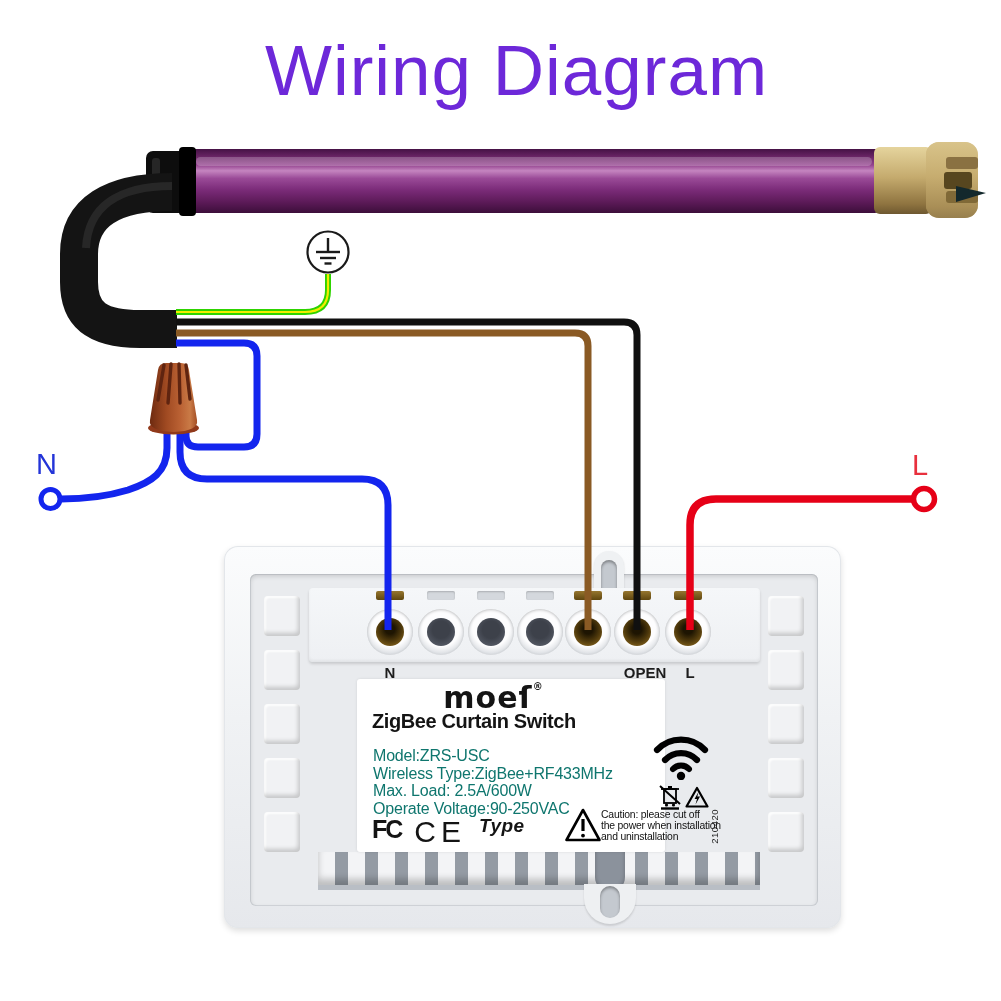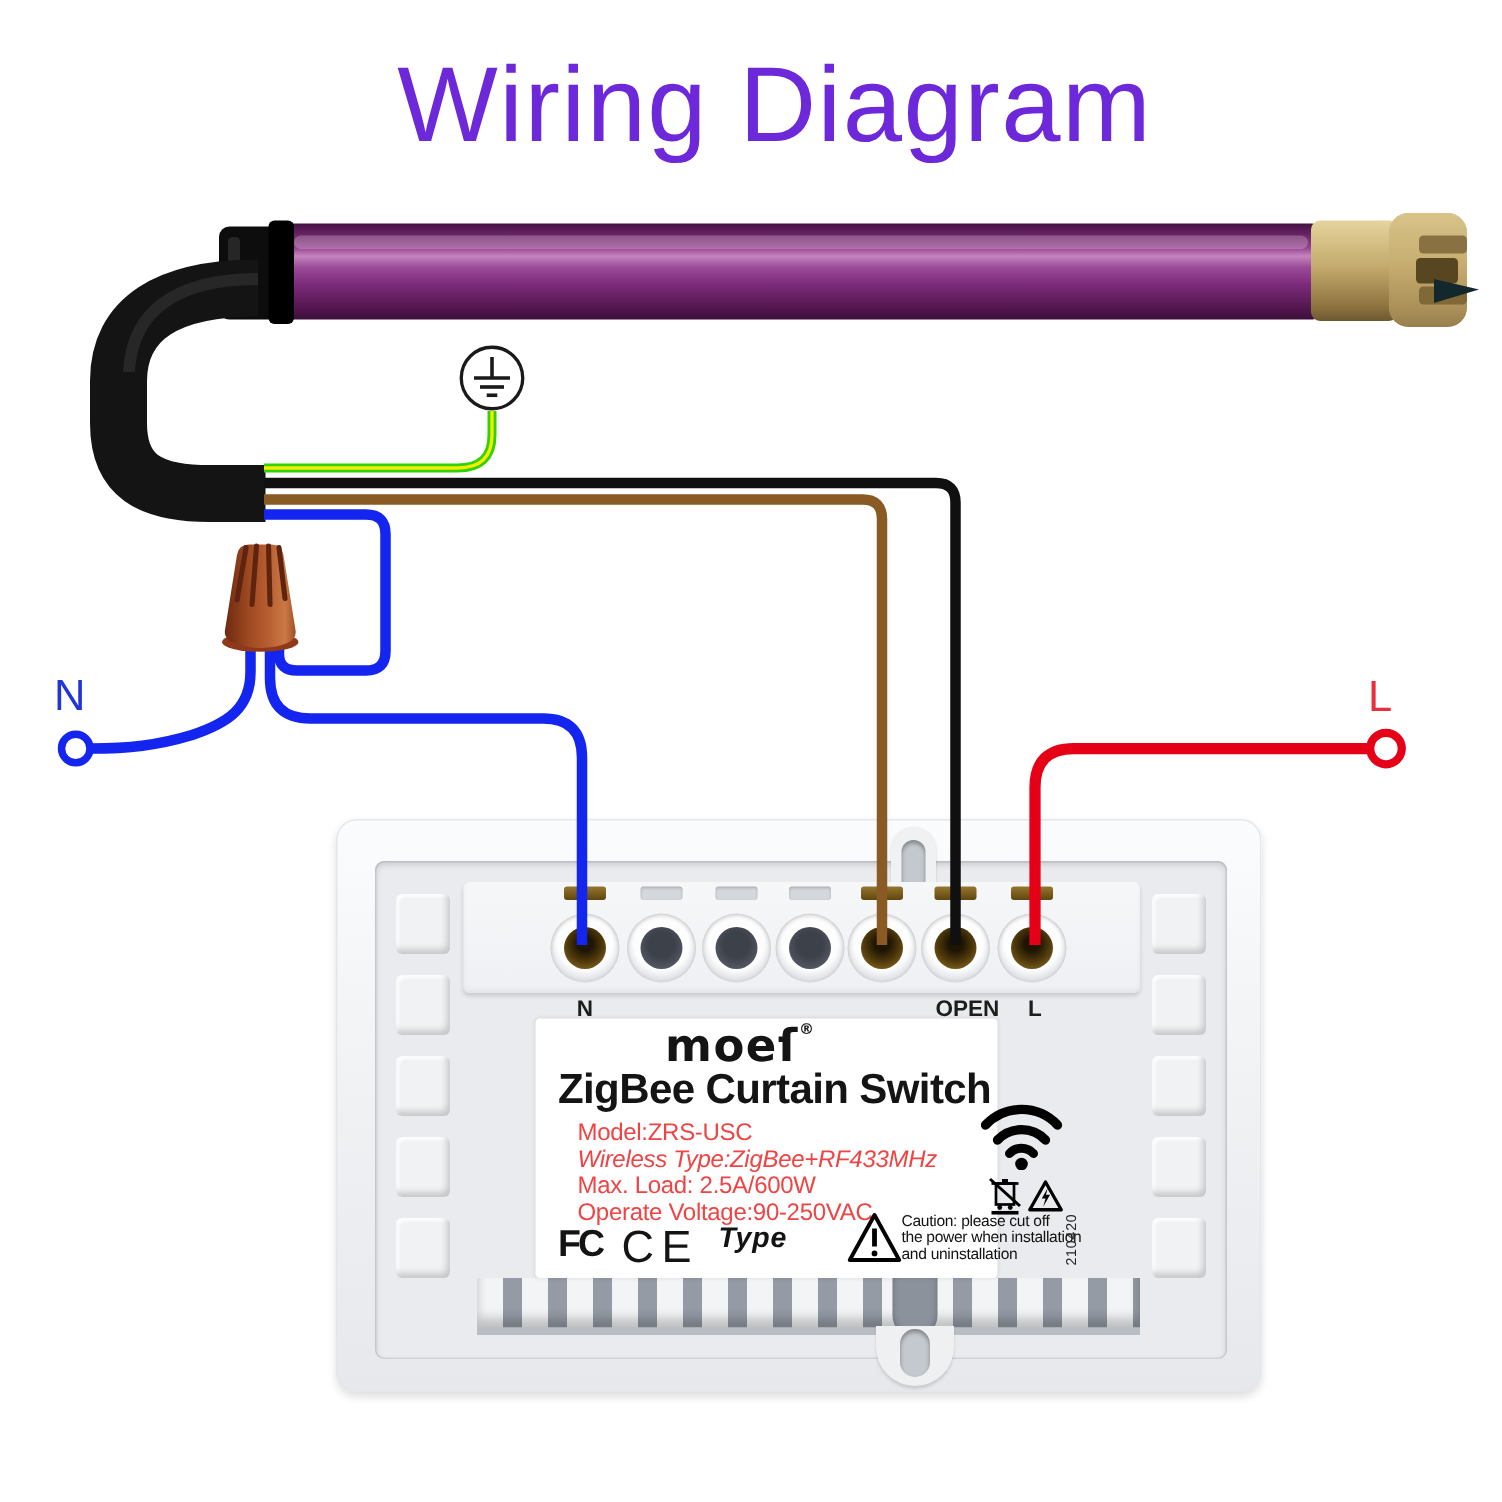--- a/index.html
+++ b/index.html
@@ -51,22 +51,22 @@
   #comb { left:318px; top:852px; width:442px; height:38px;
     background:repeating-linear-gradient(90deg,#f3f4f6 0 17px,#949ba4 17px 30px);
     box-shadow:inset 0 -6px 7px rgba(0,0,0,.22); border-bottom:5px solid #b9bec5; }
 
   
   #label-panel { left:357px; top:679px; width:308px; height:173px; background:#ffffff;
     border-radius:3px; box-shadow:0 0 3px rgba(0,0,0,.10); color:#141414; }
   #brand-row { left:0; top:1px; width:100%; text-align:center; padding-right:36px;
     font-size:30px; font-weight:600; letter-spacing:1px; font-family:"DejaVu Sans",sans-serif; }
   #brand-reg { font-size:10px; vertical-align:18px; letter-spacing:0; }
-  #product-name { left:15px; top:31px; font-size:28px; font-weight:700; letter-spacing:-.4px; }
-  .spec-line { left:16px; font-size:16px; font-weight:500; letter-spacing:-.2px; color:#ef4444;margin-left:12px; }
+  #product-name { left:15px; top:31px; font-size:20px; font-weight:700; letter-spacing:-.4px; }
+  .spec-line { left:16px; font-size:16px; font-weight:500; letter-spacing:-.2px; color:#0f766e; }
   #cert-row { left:15px; top:136px; display:flex; gap:13px; }
   #cert-fcc { font-size:25px; font-weight:800; letter-spacing:-2px; }
   #cert-ce  { font-size:30px; font-weight:400; letter-spacing:5px; }
   #cert-rohs{ font-size:19px; font-weight:800; font-style:italic; letter-spacing:.5px; }
   #caution-text { left:244px; top:131px; width:126px; font-size:10.4px; line-height:10.8px;
     font-weight:500; color:#111; letter-spacing:-.2px; }
   #date-code { left:352px; top:130px; font-size:9.5px; color:#222;
     writing-mode:vertical-rl; transform:rotate(180deg); letter-spacing:.5px; }
 
   
@@ -136,21 +136,21 @@
 
 <div class="abs term-label" style="left:365px;width:50px;">N</div>
 <div class="abs term-label" style="left:555px;width:70px;margin-top:38px;">CLOSE</div>
 <div class="abs term-label" style="left:615px;width:60px;">OPEN</div>
 <div class="abs term-label" style="left:675px;width:30px;">L</div>
 
 <div class="abs" id="label-panel">
   <div class="abs" id="brand-row"><span>moeſ</span><span id="brand-reg">®</span></div>
   <div class="abs" id="product-name">ZigBee Curtain Switch</div>
   <div class="abs spec-line" style="top:68px;">Model:ZRS-USC</div>
-  <div class="abs spec-line" style="top:86px;font-style:italic;">Wireless Type:ZigBee+RF433MHz</div>
+  <div class="abs spec-line" style="top:86px;">Wireless Type:ZigBee+RF433MHz</div>
   <div class="abs spec-line" style="top:103px;text-align:center;">Max. Load: 2.5A/600W</div>
   <div class="abs spec-line" style="top:121px;">Operate Voltage:90-250VAC</div>
   <div class="abs" id="cert-row">
     <span id="cert-fcc">FC</span>
     <span id="cert-ce">CE</span>
     <span id="cert-rohs">Type</span>
   </div>
 
   <svg class="abs" style="left:296px;top:55px;" width="56" height="46" viewBox="0 0 28 23">
     <path d="M2 8 A 16.5 16.5 0 0 1 26 8" fill="none" stroke="#000" stroke-width="3.1" stroke-linecap="round"></path>

